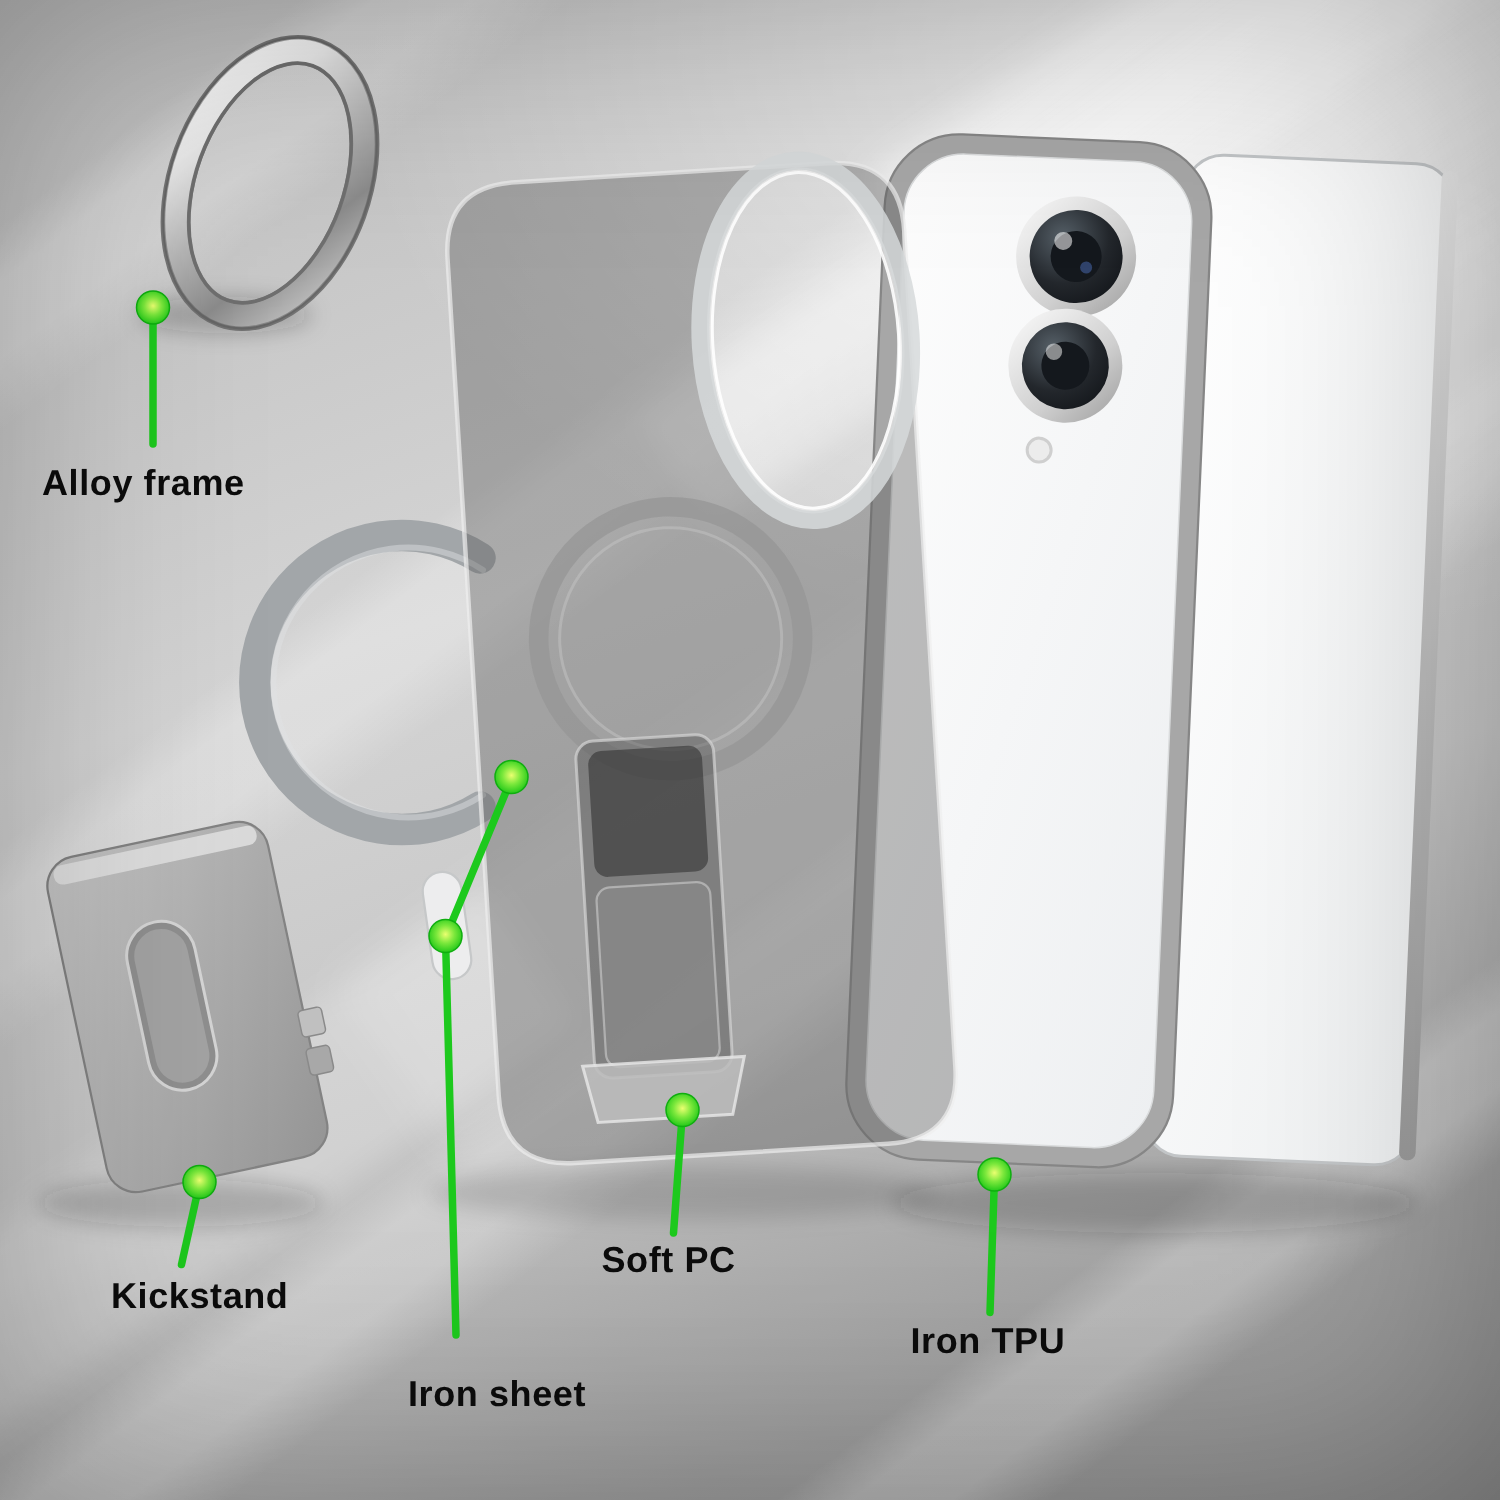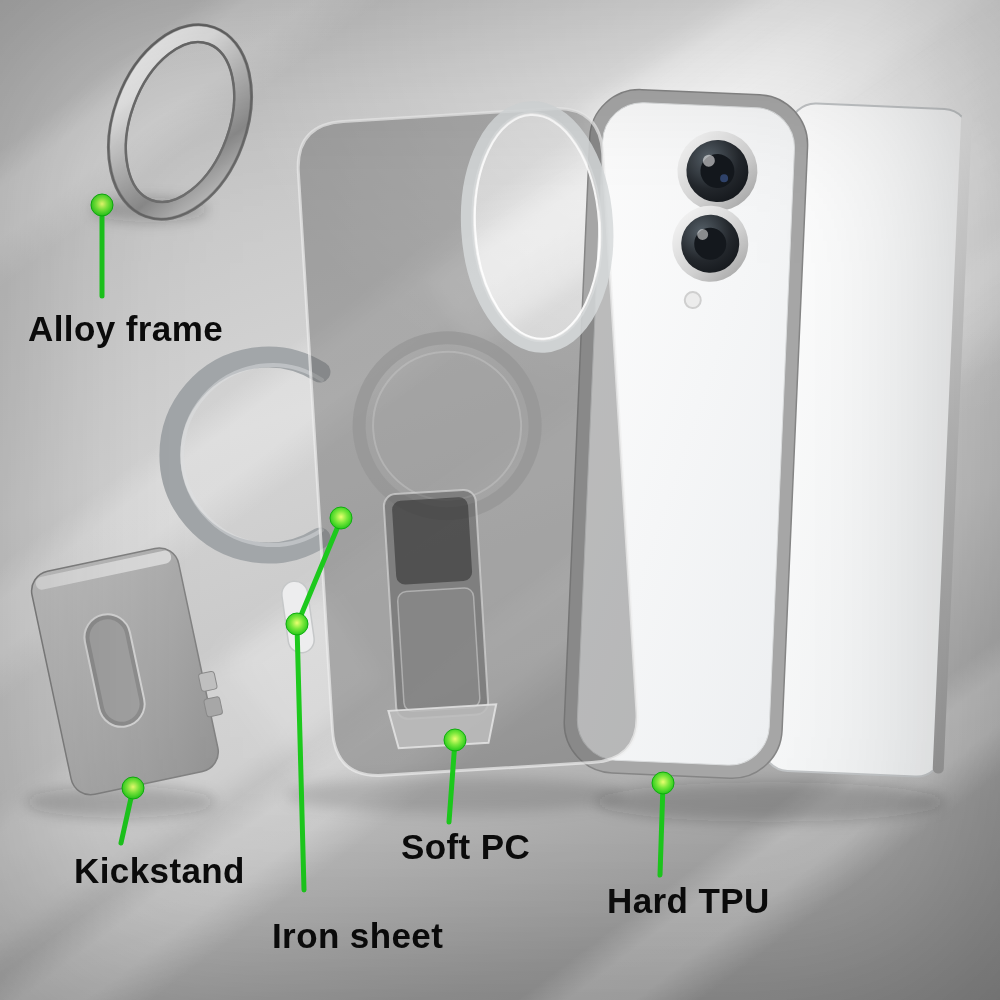--- a/index.html
+++ b/index.html
@@ -20,21 +20,21 @@
   .beam-b{left:380px;top:50px;width:780px;height:85px;
     background:rgba(255,255,255,0.32);filter:blur(8px);}
   .beam-c{left:180px;top:380px;width:920px;height:140px;
     background:rgba(255,255,255,0.16);filter:blur(14px);}
   .beam-d{left:-120px;top:730px;width:520px;height:110px;
     background:rgba(255,255,255,0.20);filter:blur(10px);}
   .vignette{position:absolute;inset:0;pointer-events:none;
     box-shadow:inset 0 0 220px rgba(0,0,0,0.28);}
   svg.art{position:absolute;left:0;top:0;}
   .label{
-    position:absolute;font-size:35px;font-weight:600;color:#0c0c0c;
+    position:absolute;font-size:24px;font-weight:600;color:#0c0c0c;
     letter-spacing:0.4px;white-space:nowrap;
   }
   .lbl-alloy{left:28px;top:309px;}
   .lbl-kick{left:74px;top:851px;}
   .lbl-iron{left:272px;top:916px;}
   .lbl-hard{left:401px;top:827px;}
   .lbl-soft{left:607px;top:881px;}
 </style>
 </head>
 <body>
@@ -173,16 +173,16 @@
       <circle cx="297" cy="624" r="11" fill="url(#dotGrad)"></circle>
       <circle cx="455" cy="740" r="11" fill="url(#dotGrad)"></circle>
       <circle cx="663" cy="783" r="11" fill="url(#dotGrad)"></circle>
     </g>
   </svg>
 
   <div class="label lbl-alloy">Alloy frame</div>
   <div class="label lbl-iron">Iron sheet</div>
   <div class="label lbl-kick">Kickstand</div>
   <div class="label lbl-hard">Soft PC</div>
-  <div class="label lbl-soft">Hard TPU</div>
+  <div class="label lbl-soft">Iron TPU</div>
 
   <div class="vignette"></div>
 </div>
 
 </body></html>

